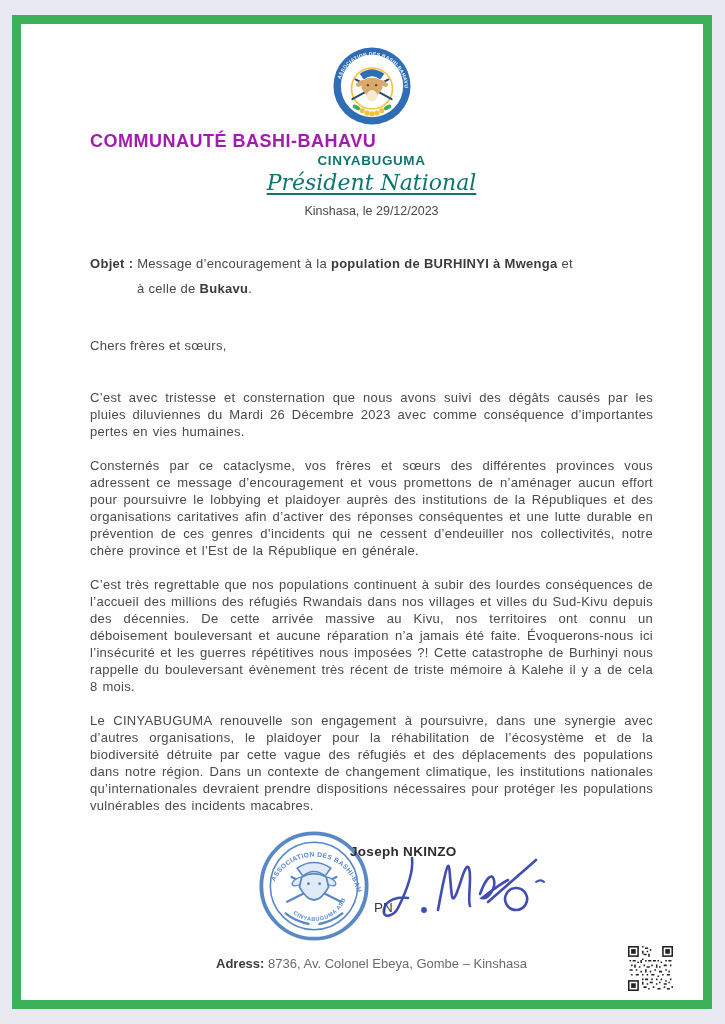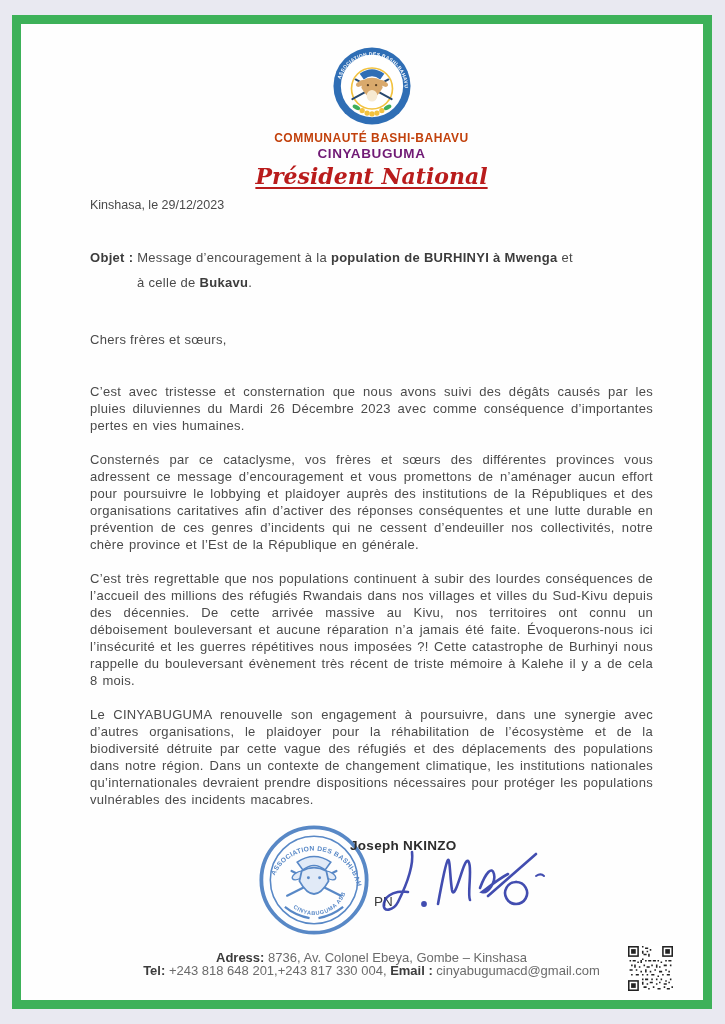--- a/index.html
+++ b/index.html
@@ -13,34 +13,34 @@
   .page {
     position:absolute; left:12px; top:15px; width:700px; height:994px;
     border:9px solid #3db159;
     background:#fefefe;
     overflow:hidden;
   }
   .content { padding:0 50px 0 69px; }
   
   .logo-wrap { width:82px; height:82px; margin:21px auto 4px auto; }
   .org-name {
-    text-align:center; font-weight:bold; font-size:12px; letter-spacing:0.5px;
-    color:#c2410c;
+    font-weight:bold; font-size:18px; letter-spacing:0.5px;
+    color:#a21caf;
   }
   .org-sub {
     text-align:center; font-weight:bold; font-size:13.5px; letter-spacing:0.6px;
-    color:#701a75; margin-top:1px;
+    color:#0f766e; margin-top:1px;
   }
   .role {
     text-align:center; font-family:"DejaVu Serif", serif; font-style:italic;
-    font-weight:700; font-size:22px; color:#b91c1c;
+    font-weight:400; font-size:22px; color:#0f766e;
     text-decoration:underline; text-underline-offset:3px; margin-top:2px;
   }
   .dateline {
-    text-align:left; font-size:12.5px; color:#4a4a4a; margin-top:9px;
+    text-align:center; font-size:12.5px; color:#4a4a4a; margin-top:9px;
   }
   
   .subject {
     margin-top:33px; font-size:13px; color:#4a4a4a; line-height:25px;
     max-width:492px; padding-left:47px; text-indent:-47px;
     letter-spacing:0.3px;
   }
   .subject .b, .footer .b { font-weight:bold; color:#3c3c3c; }
   .salutation {
     margin-top:37px; font-size:13px; color:#4a4a4a; letter-spacing:0.3px;
@@ -147,21 +147,20 @@
           <path d="M112,52 C118,36 124,30 126,38 C128,46 120,58 114,56 C122,50 132,42 140,38"></path>
           <path d="M148,46 a11,11 0 1 0 0.2,0"></path>
           <path d="M120,60 L168,18"></path>
           <path d="M168,40 c3,-2 6,-2 8,0" stroke-width="2"></path>
         </g>
       </svg>
     </div>
 
     <div class="footer">
       <div><span class="b">Adress:</span><span> 8736, Av. Colonel Ebeya, Gombe – Kinshasa</span></div>
-      <div><span class="b">Tel:</span><span> +243 818 648 201,+243 817 330 004, </span><span class="b">Email :</span><span> cinyabugumacd@gmail.com</span></div>
     </div>
   </div>
 
   <svg class="qr" viewBox="0 0 29 29">
     <rect x="0" y="0" width="29" height="29" fill="#ffffff"></rect>
     <g fill="#222222">
       <rect x="0" y="0" width="7" height="7"></rect>
         <rect x="1" y="1" width="5" height="5" fill="#fff"></rect>
         <rect x="2" y="2" width="3" height="3"></rect>
       <rect x="22" y="0" width="7" height="7"></rect>

